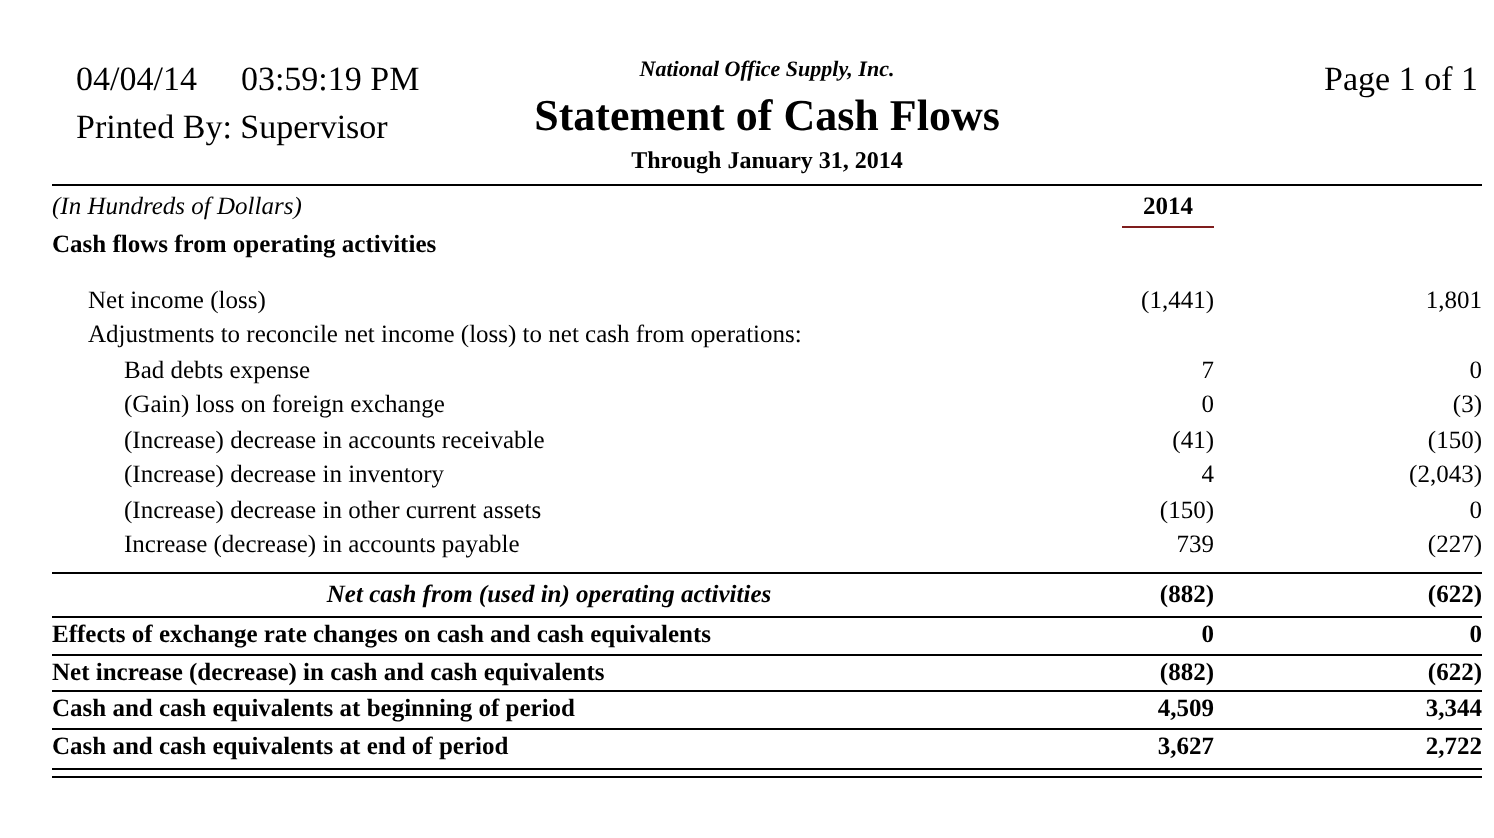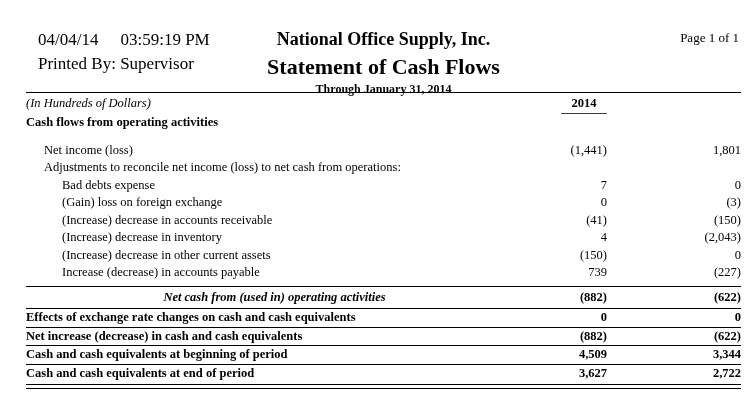--- a/index.html
+++ b/index.html
@@ -10,23 +10,23 @@
     color:#000;
     overflow:hidden;
   }
   .page { position:relative; width:747px; height:419px; padding:24px 6px 0 26px; background:#fff; }
 
   
   .report-header { position:relative; height:68px; }
   .hdr-left  { position:absolute; left:0; top:6px; font-size:17px;margin-left:12px; }
   .hdr-left .dt-time { margin-left:22px; }
   .hdr-left .printed { margin-top:4px; }
-  .hdr-right { position:absolute; right:2px; top:6px; font-size:13px; }
+  .hdr-right { position:absolute; right:2px; top:6px; font-size:17px; }
   .hdr-center { text-align:center; padding-top:5px; }
-  .company { font-weight:bold; font-size:18px; }
+  .company { font-weight:bold; font-size:11px;font-style:italic; }
   .title   { font-weight:bold; font-size:22px; margin-top:4px; }
   .period  { font-weight:bold; font-size:12px; margin-top:2px;text-align:center; }
 
   
   .hrule { border-top:1px solid #000; height:0; }
   .hrule.dbl { height:5px; border-top:1px solid #000; border-bottom:1px solid #000; }
   .mt2 { margin-top:2px; } .mt4 { margin-top:4px; }
   .mt10 { margin-top:10px; } .mt14 { }
 
   

